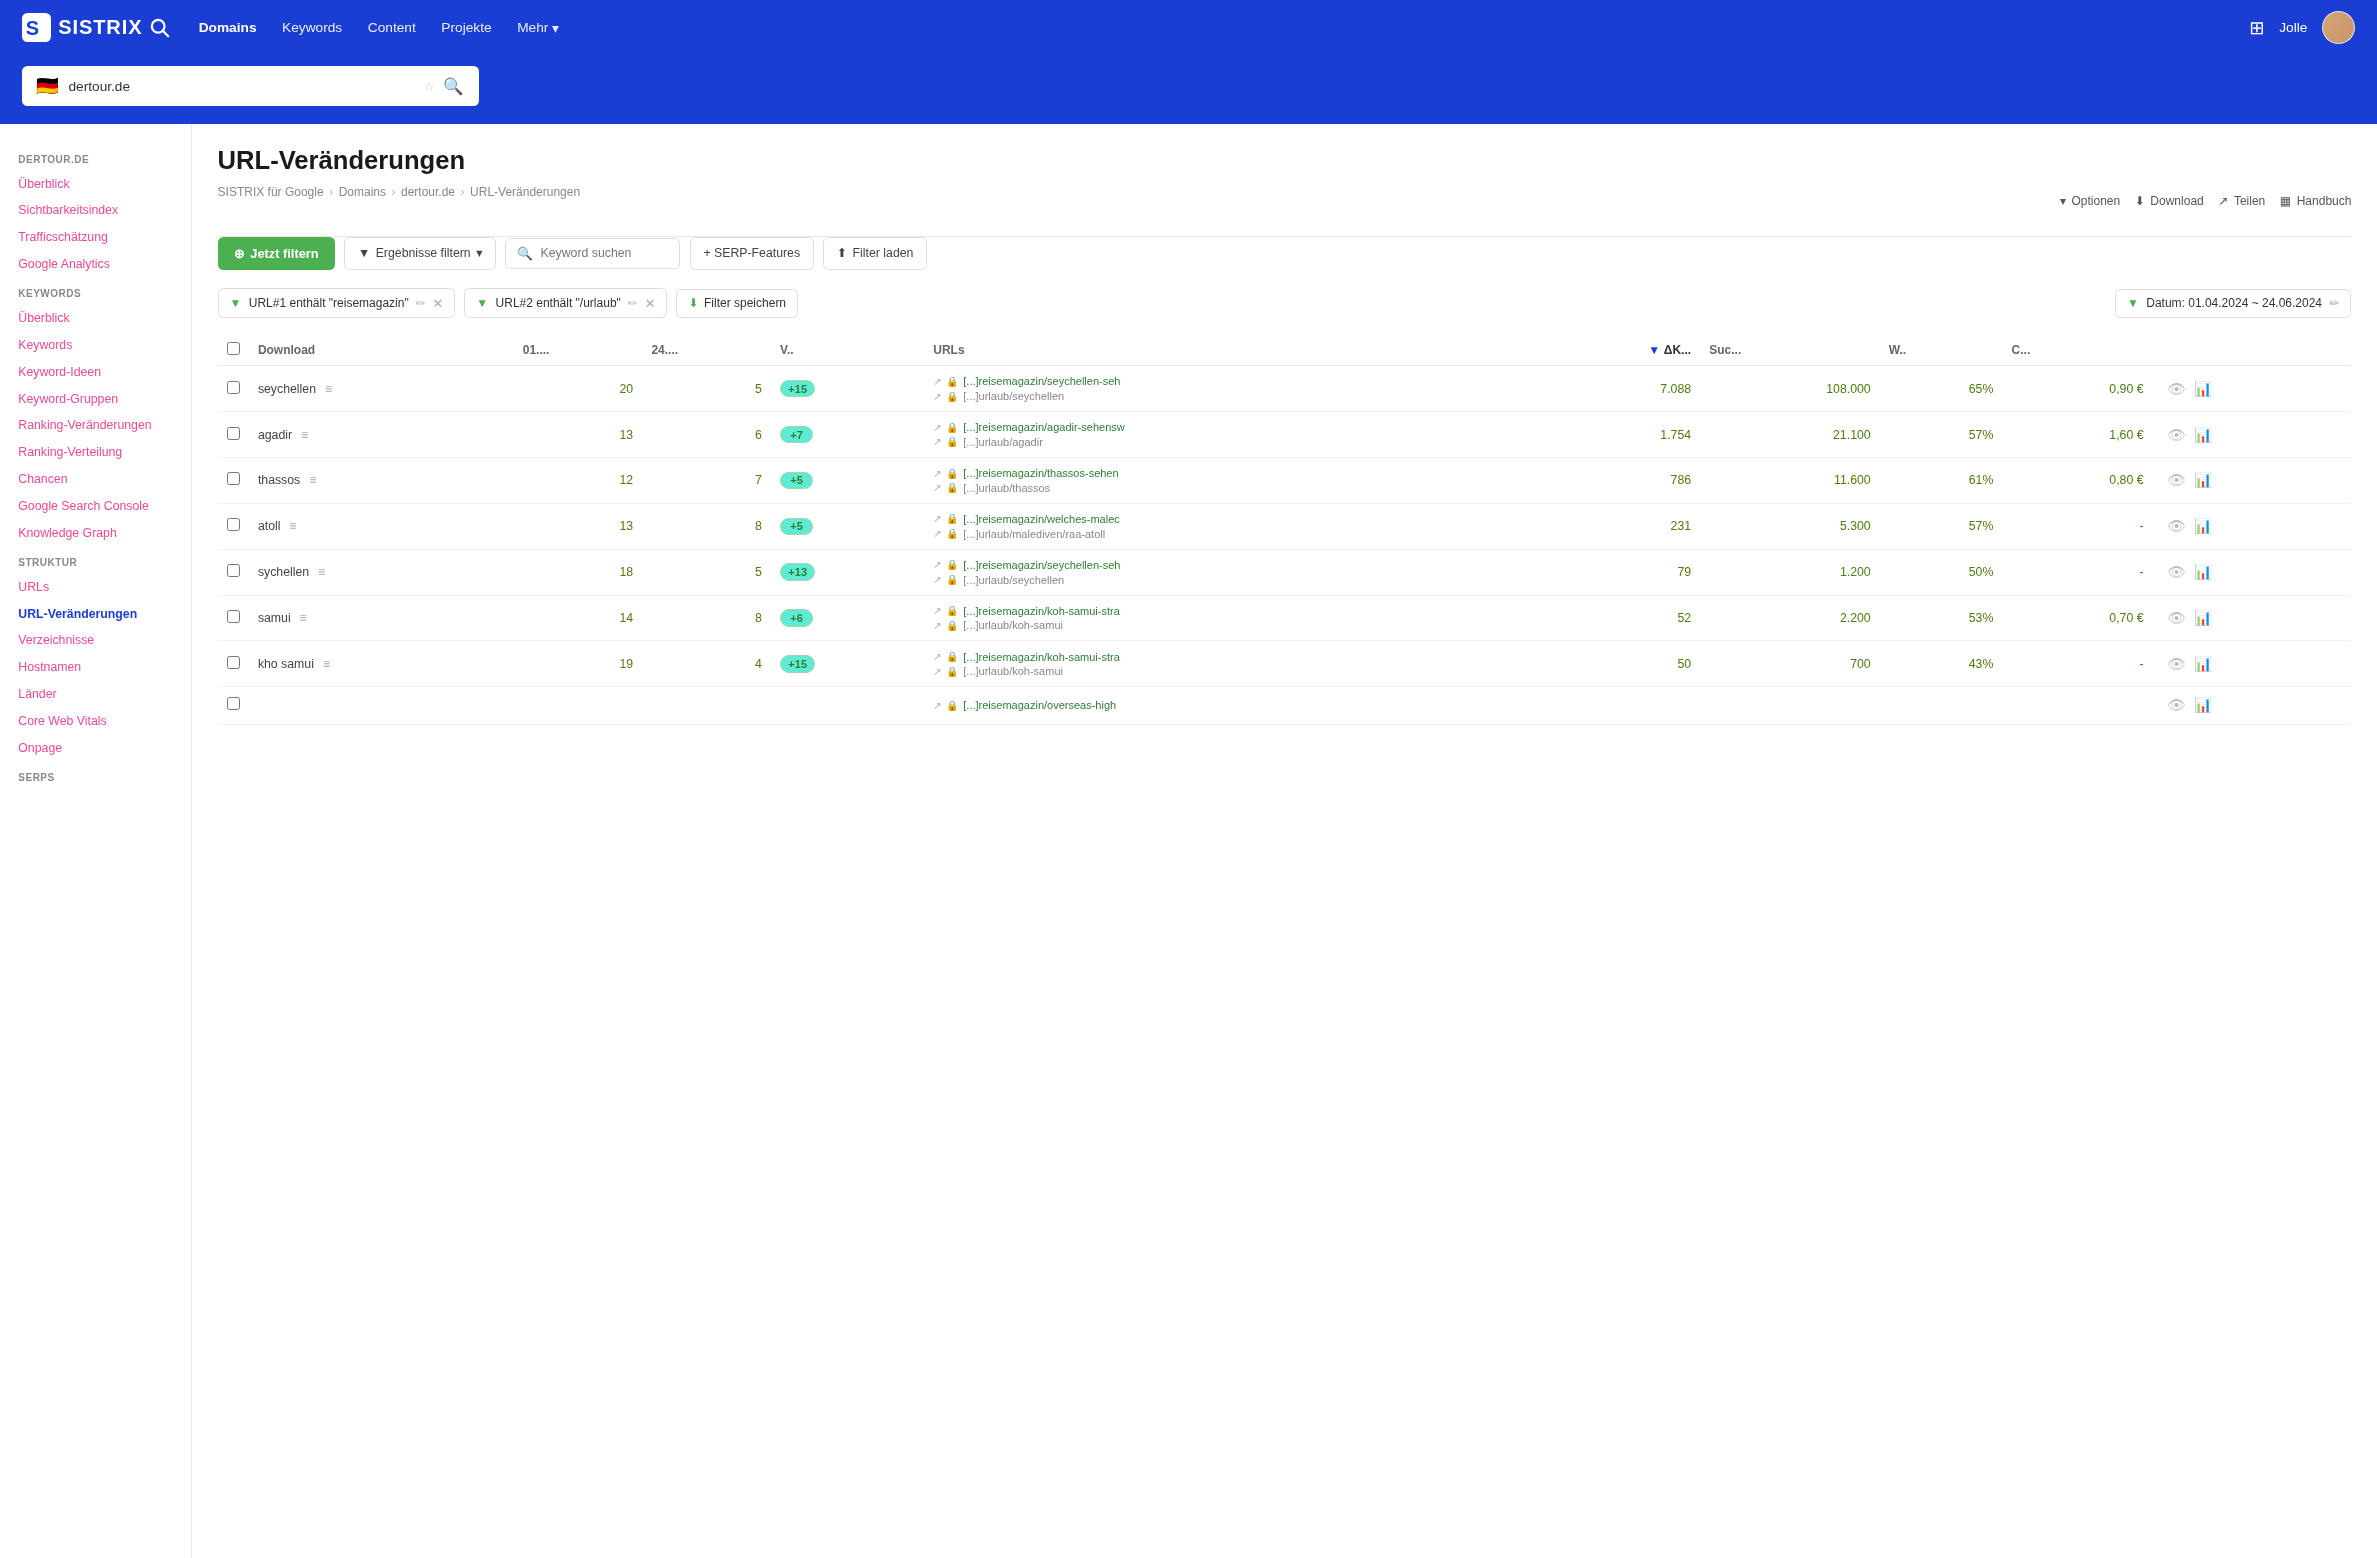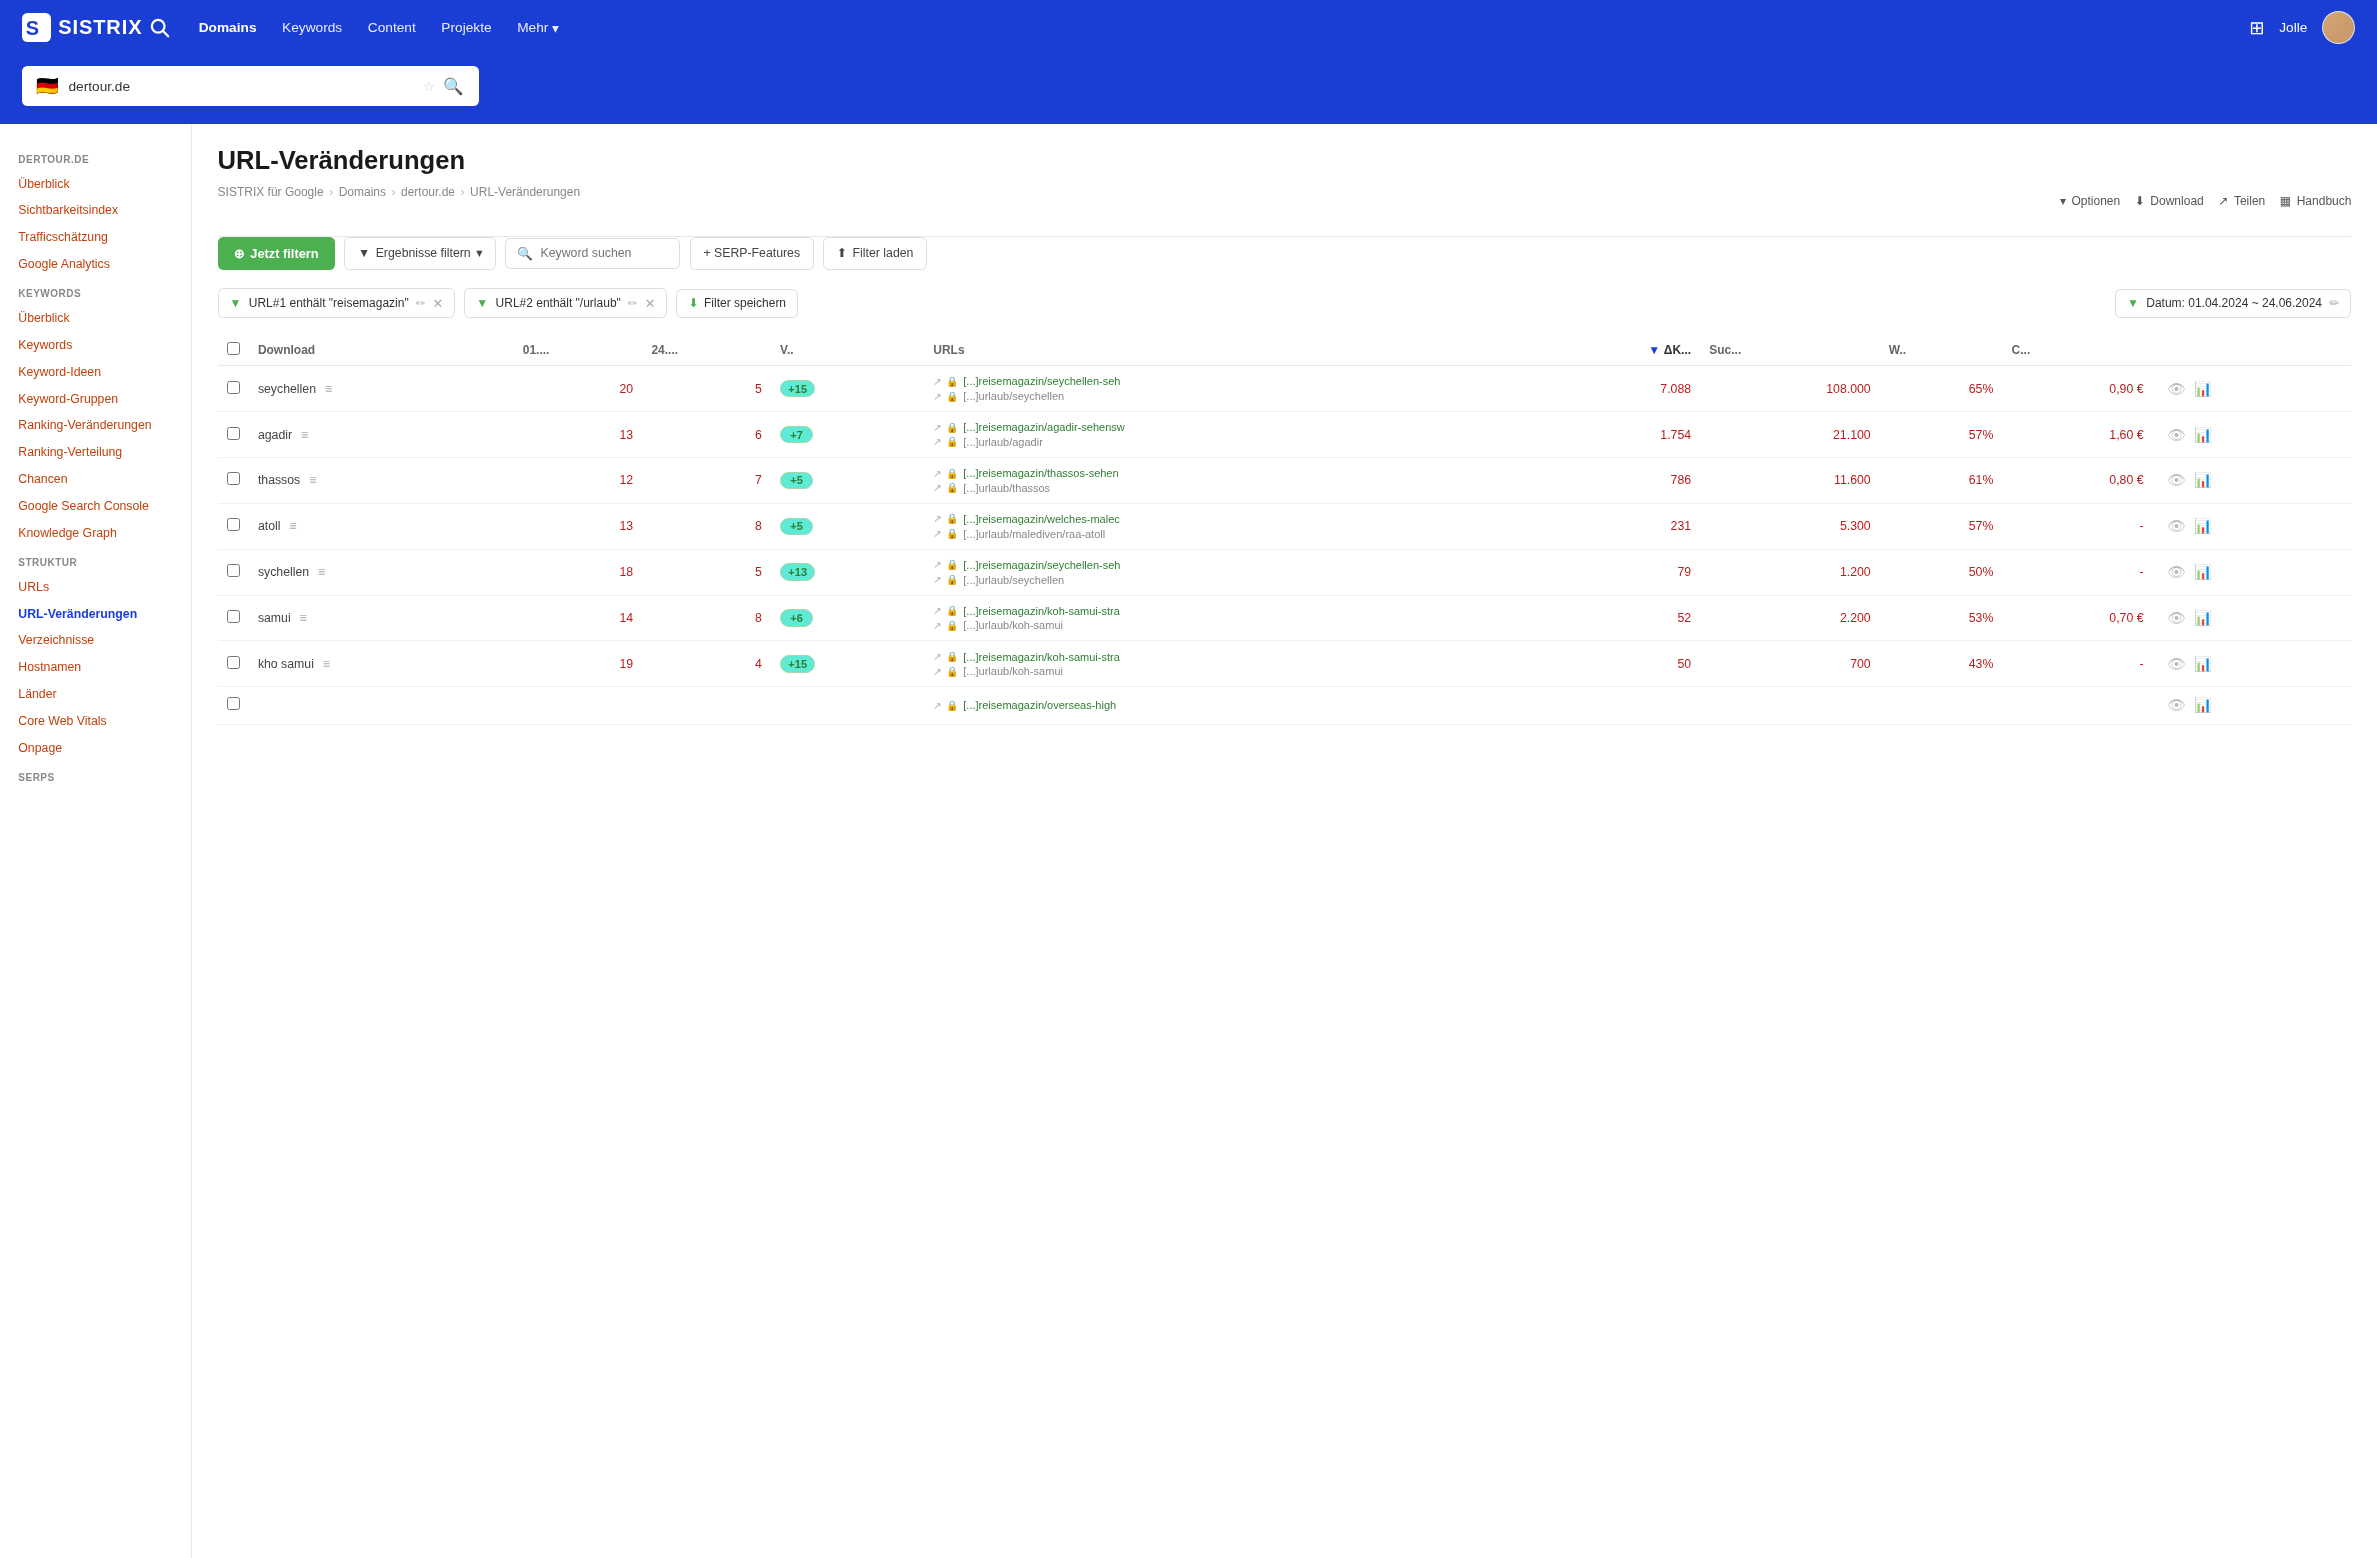--- a/index.html
+++ b/index.html
@@ -59,21 +59,21 @@
     .sidebar-section-title {
       font-size: 10px;
       font-weight: 700;
       color: #888;
       text-transform: uppercase;
       letter-spacing: 0.5px;
       padding: 11px 18.3px 5.5px;
     }
     .sidebar-item {
       padding: 6.4px 18.3px;
-      color: #c2410c;
+      color: #ec4899;
       font-size: 12.3px;
       cursor: pointer;
       text-decoration: none;
       display: block;
     }
     .sidebar-item.active { color: #1a3ed4; font-weight: 700; }
 
     
     .content-area {
       flex: 1;
@@ -227,21 +227,21 @@
       font-weight: 600;
       padding: 7.3px 9.1px;
       border-bottom: 1.8px solid #e8e8e8;
       white-space: nowrap;
     }
     thead th.sort-active { color: #333; text-align: right; }
     .sort-arrow { color: #1a3ed4; margin-right: 3.7px; }
     tbody tr { border-bottom: 0.9px solid #f0f0f0; }
     td { padding: 9.1px 9.1px; vertical-align: middle; font-size: 12.3px; }
     td.keyword { color: #444; font-weight: 500; }
-    td.num { text-align: right; color: #b91c1c; }
+    td.num { text-align: right; color: #4d7c0f; }
     .badge {
       display: inline-flex;
       align-items: center;
       justify-content: center;
       border-radius: 11px;
       padding: 1.8px 7.3px;
       font-size: 11px;
       font-weight: 700;
       min-width: 33px;
     }

